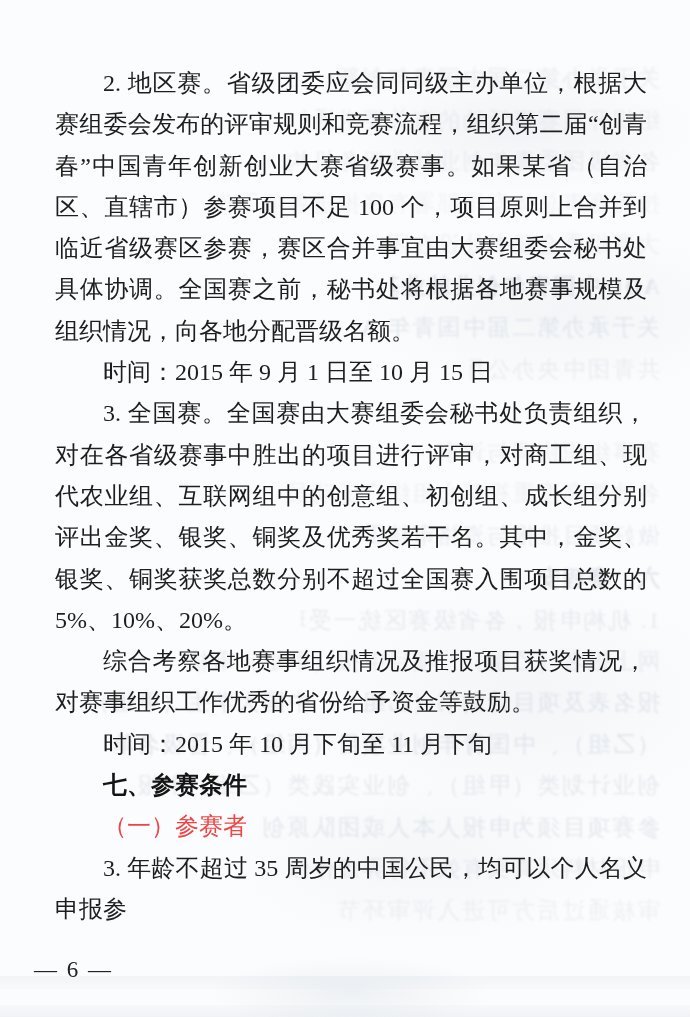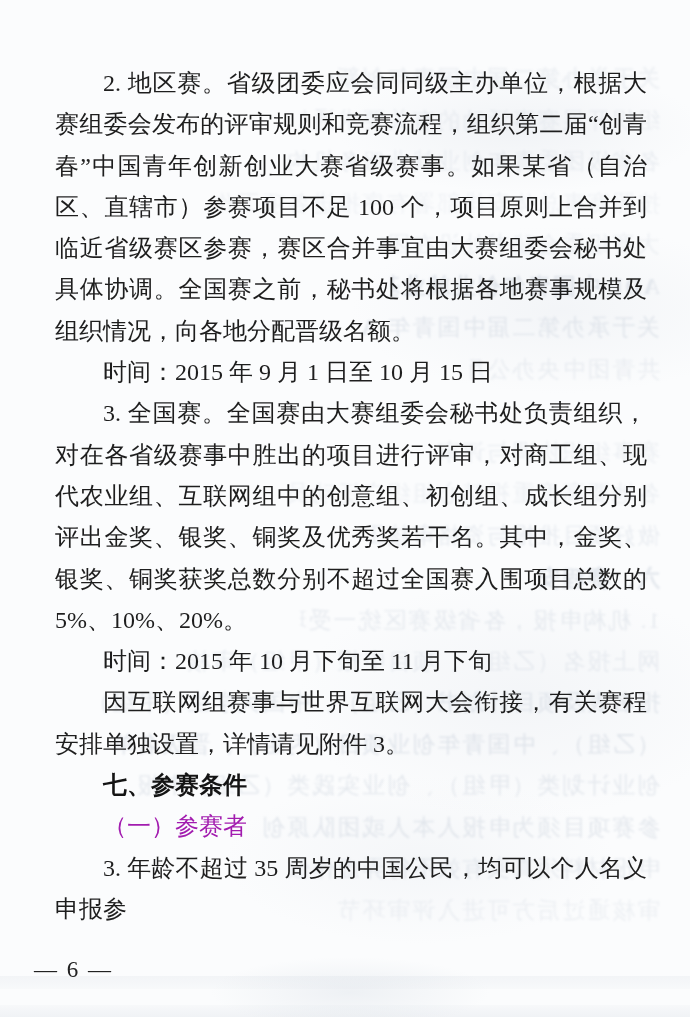--- a/index.html
+++ b/index.html
@@ -44,21 +44,21 @@
     overflow:hidden;
   }
   
   .content{
     position:absolute;left:55px;top:63px;width:592px;
     font-size:24px;line-height:41.3px;color:#1e1e1e;
     text-align:justify;
   }
   .content p{margin:0;text-indent:2em;}
   .content p.heading-bold{font-weight:bold;color:#141414;}
-  .content p.heading-kai{color:#a21caf;}
+  .content p.heading-kai{color:#ef4444;}
   .page-number{
     position:absolute;left:34px;top:957px;
     font-size:23px;letter-spacing:2px;color:#222;
   }
 </style>
 </head>
 <body>
 
 <div class="page">
   <div class="bleed-layer" id="bleed-layer">
@@ -84,21 +84,21 @@
       <div class="bleed-line" style="top: 898px; left: 300px; width: 360px; opacity: 0.13;">审核通过后方可进入评审环节</div>
     </div>
   <div class="noise"></div>
   <div class="band-footer"></div>
   <div class="band-bottom"></div>
 
   <div class="content" id="content">
       <p class="para body">2. 地区赛。省级团委应会同同级主办单位，根据大赛组委会发布的评审规则和竞赛流程，组织第二届“创青春”中国青年创新创业大赛省级赛事。如果某省（自治区、直辖市）参赛项目不足 100 个，项目原则上合并到临近省级赛区参赛，赛区合并事宜由大赛组委会秘书处具体协调。全国赛之前，秘书处将根据各地赛事规模及组织情况，向各地分配晋级名额。</p>
       <p class="para body">时间：2015 年 9 月 1 日至 10 月 15 日</p>
       <p class="para body">3. 全国赛。全国赛由大赛组委会秘书处负责组织，对在各省级赛事中胜出的项目进行评审，对商工组、现代农业组、互联网组中的创意组、初创组、成长组分别评出金奖、银奖、铜奖及优秀奖若干名。其中，金奖、银奖、铜奖获奖总数分别不超过全国赛入围项目总数的 5%、10%、20%。</p>
+      <p class="para body">综合考察各地赛事组织情况及推报项目获奖情况，对赛事组织工作优秀的省份给予资金等鼓励。</p>
       <p class="para body">时间：2015 年 10 月下旬至 11 月下旬</p>
-      <p class="para body">因互联网组赛事与世界互联网大会衔接，有关赛程安排单独设置，详情请见附件 3。</p>
       <p class="para heading-bold">七、参赛条件</p>
       <p class="para heading-kai">（一）参赛者</p>
       <p class="para body">3. 年龄不超过 35 周岁的中国公民，均可以个人名义申报参</p>
     </div>
 
   <div class="page-number">— 6 —</div>
 </div>
 
 </body></html>

